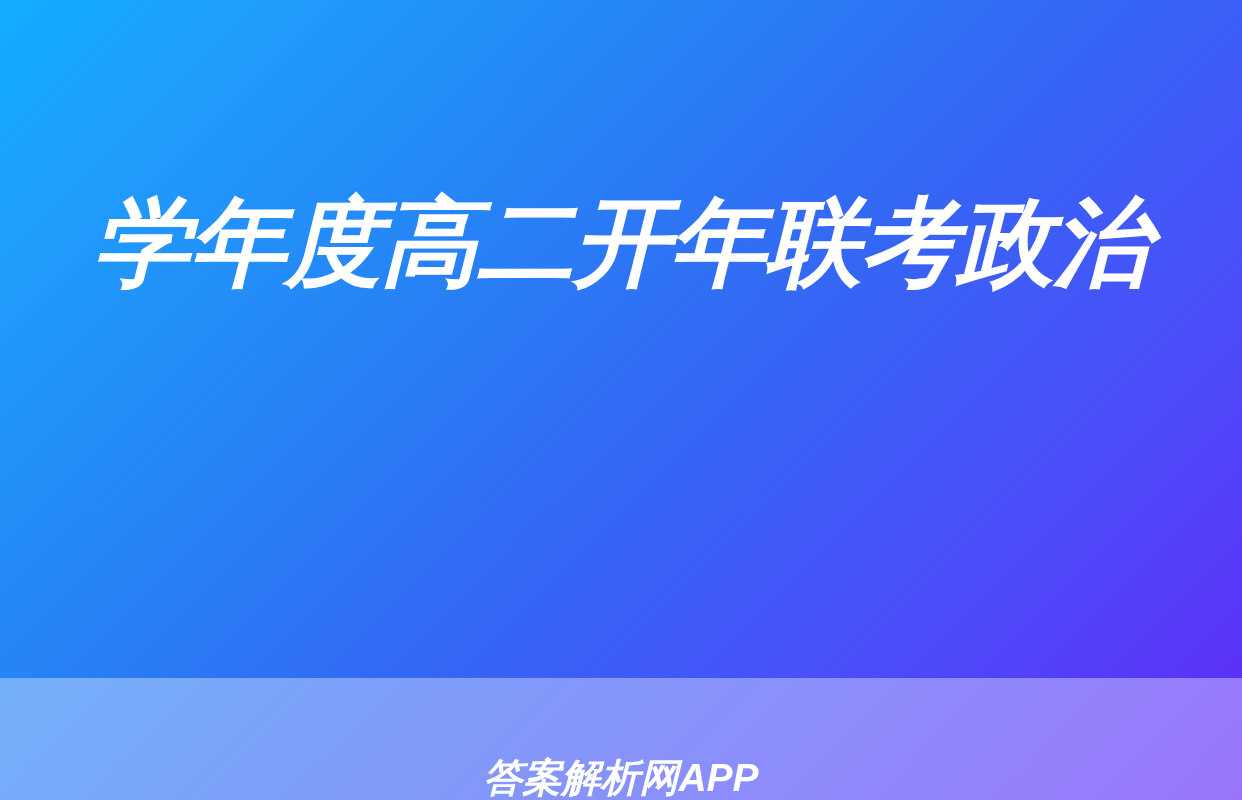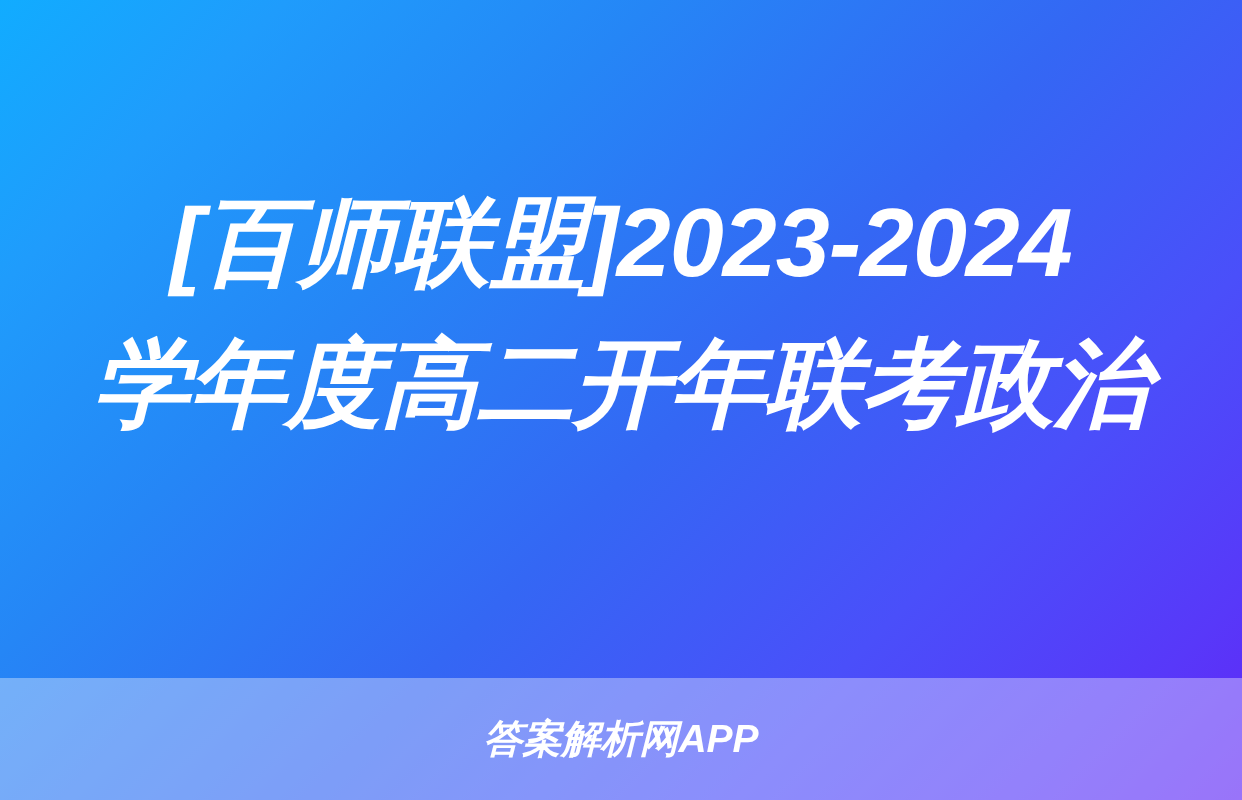--- a/index.html
+++ b/index.html
@@ -27,21 +27,21 @@
 
   
   #footer-band {
     position: absolute;
     left: 0;
     right: 0;
     top: 678px;
     bottom: 0;
     background: rgba(255, 255, 255, 0.36);
     display: flex;
-    align-items: center;
+    align-items: flex-end;
     justify-content: center;
   }
 
   
   #title-block {
     position: absolute;
     left: 0;
     right: 0;
     top: 172px;
     padding: 0 40px;
@@ -70,21 +70,20 @@
     letter-spacing: 0px;
     white-space: nowrap;
   }
 </style>
 </head>
 <body>
 
 <div id="cover-card">
 
   <div id="title-block">
-    <span class="title-line">[百师联盟]2023-2024</span>
     <span class="title-line">学年度高二开年联考政治</span>
   </div>
 
   <div id="footer-band">
     <span id="footer-text">答案解析网APP</span>
   </div>
 
 </div>
 
 </body></html>

